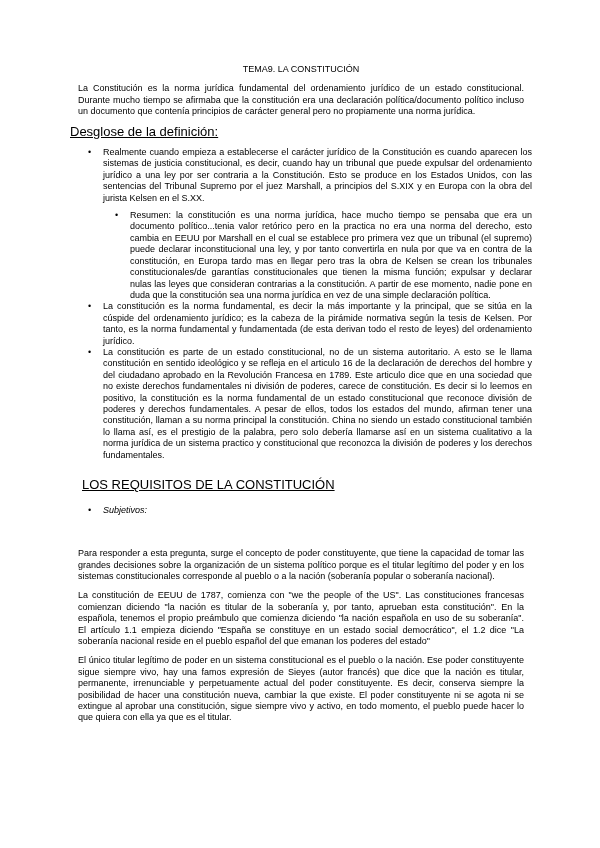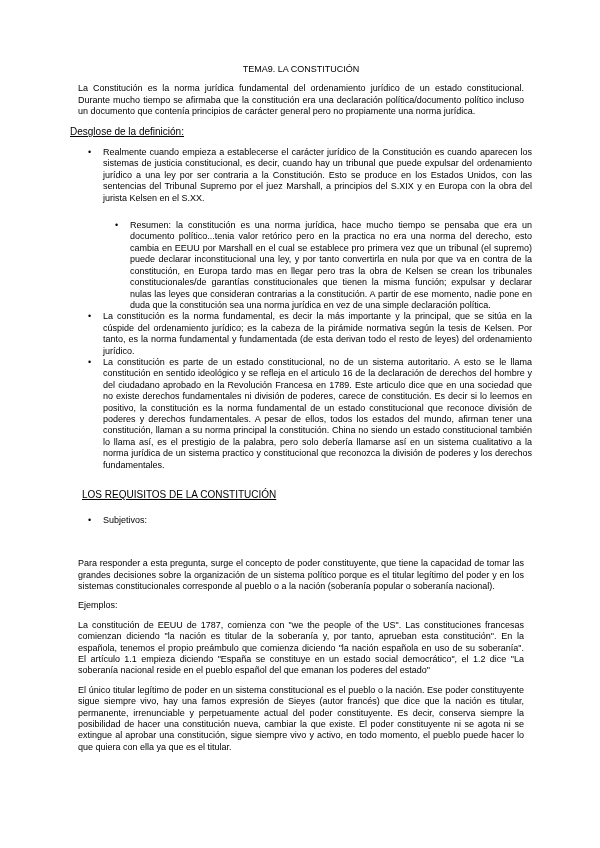--- a/index.html
+++ b/index.html
@@ -21,43 +21,43 @@
     font-weight: normal;
     text-align: center;
     margin: 0;
   }
   .para {
     margin: 8px;
     text-align: justify;
   }
   .heading-underline {
     margin: 0;
-    font-size: 10px;
+    font-size: 13px;
     font-weight: normal;
     text-decoration: underline;
   }
   h2.heading-underline.section {
     margin: 18px 0 15px 12px;
   }
   ul.bullets {
     list-style: none;
     margin: 0;
     padding: 0 0 0 33px;
     text-align: justify;
   }
   ul.bullets.level1 { margin-top: 10px; }
-  ul.bullets.level2 { padding-left: 27px; margin-top: 16px; }
+  ul.bullets.level2 { padding-left: 27px; margin-top: 6px; }
   ul.bullets li { position: relative; }
   ul.bullets li::before {
     content: "\2022";
     position: absolute;
     left: -15px;
     top: 0;
   }
-  ul.second-list { margin: 12px 0 12px 0; }
+  ul.second-list { margin: 12px 0 12px 0; font-style: italic; }
   .spacer-after-list { height: 11.4px; }
 </style>
 </head>
 <body>
 
 <div class="page">
 
   <h1 class="title">TEMA9. LA CONSTITUCIÓN</h1>
 
   <p class="para">La Constitución es la norma jurídica fundamental del ordenamiento jurídico de un estado constitucional. Durante mucho tiempo se afirmaba que la constitución era una declaración política/documento político incluso un documento que contenía principios de carácter general pero no propiamente una norma jurídica.</p>
@@ -85,17 +85,16 @@
 
   <ul class="bullets level1 second-list">
     <li>
       <span>Subjetivos:</span>
     </li>
   </ul>
 
   <div class="spacer-after-list"></div>
 
   <p class="para">Para responder a esta pregunta, surge el concepto de poder constituyente, que tiene la capacidad de tomar las grandes decisiones sobre la organización de un sistema político porque es el titular legítimo del poder y en los sistemas constitucionales corresponde al pueblo o a la nación (soberanía popular o soberanía nacional).</p>
-  <p class="para">Ejemplos:</p>
   <p class="para">La constitución de EEUU de 1787, comienza con "we the people of the US". Las constituciones francesas comienzan diciendo "la nación es titular de la soberanía y, por tanto, aprueban esta constitución". En la española, tenemos el propio preámbulo que comienza diciendo "la nación española en uso de su soberanía". El artículo 1.1 empieza diciendo "España se constituye en un estado social democrático", el 1.2 dice "La soberanía nacional reside en el pueblo español del que emanan los poderes del estado"</p>
   <p class="para">El único titular legítimo de poder en un sistema constitucional es el pueblo o la nación. Ese poder constituyente sigue siempre vivo, hay una famos expresión de Sieyes (autor francés) que dice que la nación es titular, permanente, irrenunciable y perpetuamente actual del poder constituyente. Es decir, conserva siempre la posibilidad de hacer una constitución nueva, cambiar la que existe. El poder constituyente ni se agota ni se extingue al aprobar una constitución, sigue siempre vivo y activo, en todo momento, el pueblo puede hacer lo que quiera con ella ya que es el titular.</p>
 
 </div>
 
 </body></html>

